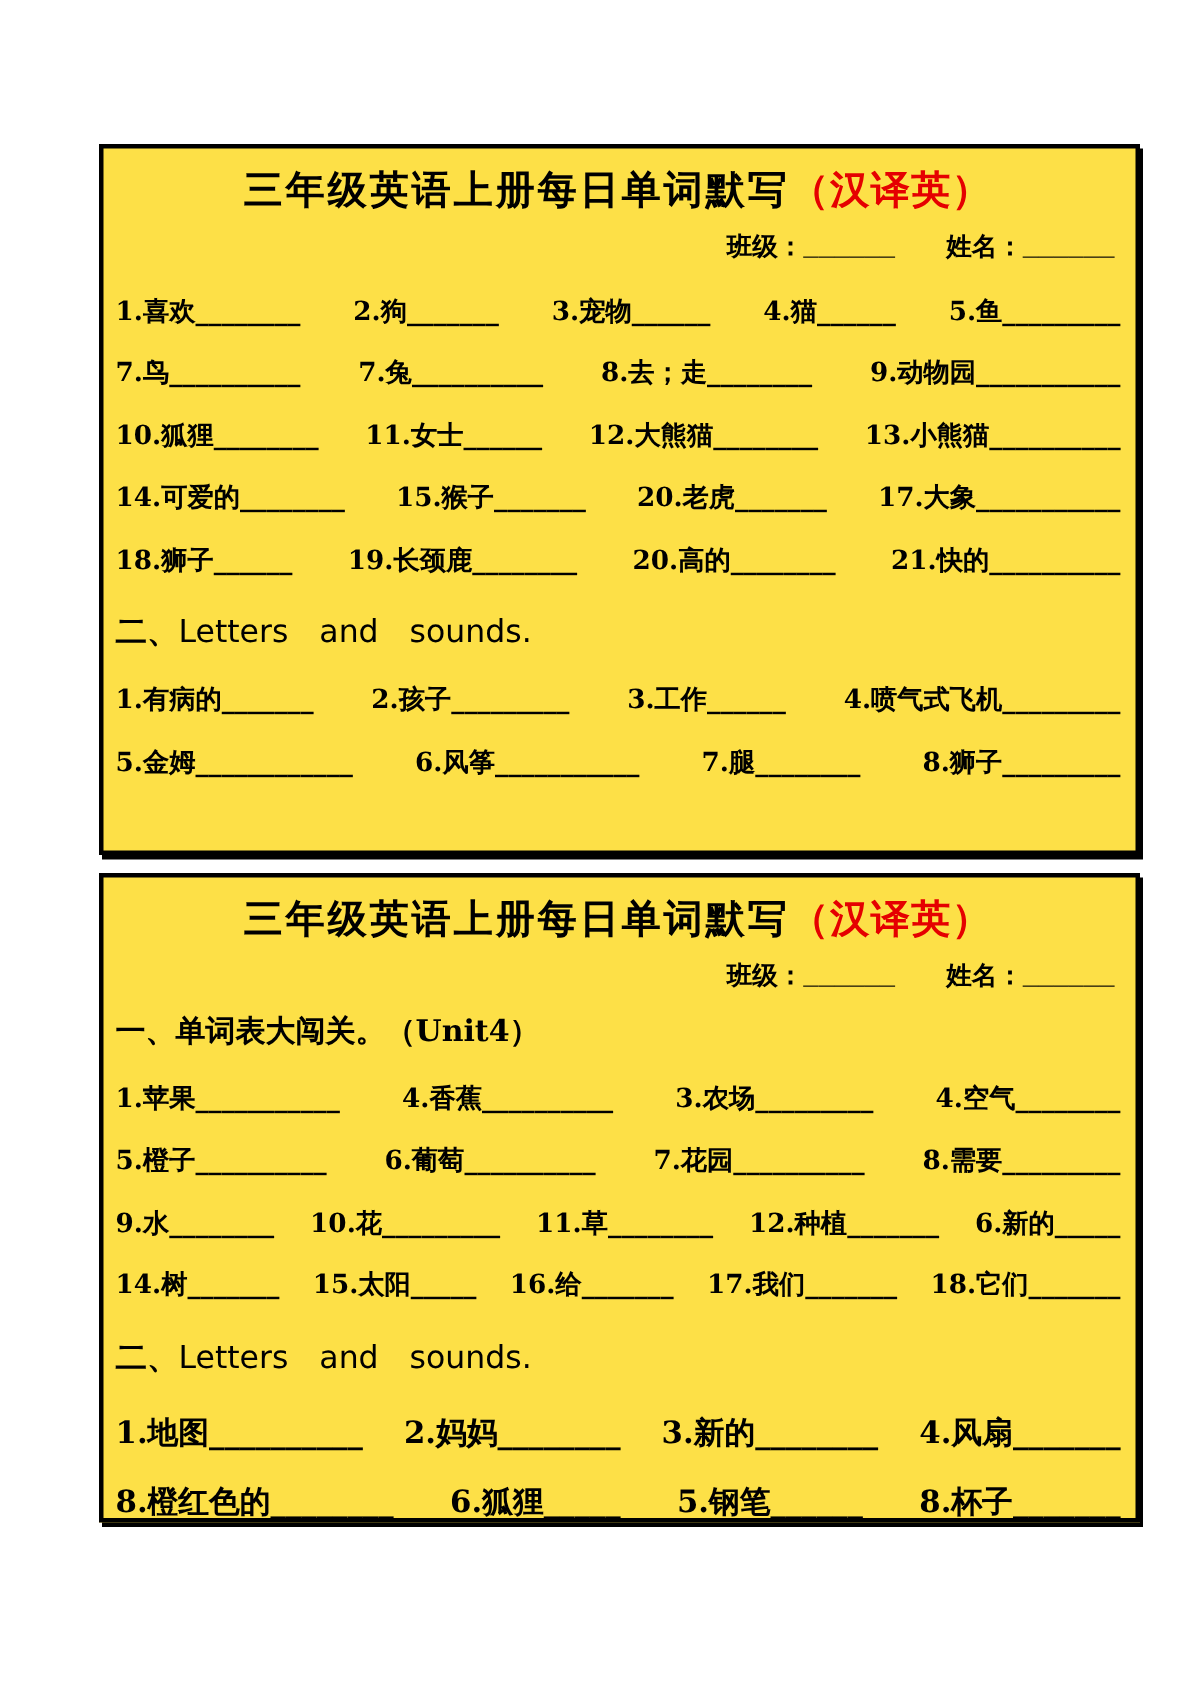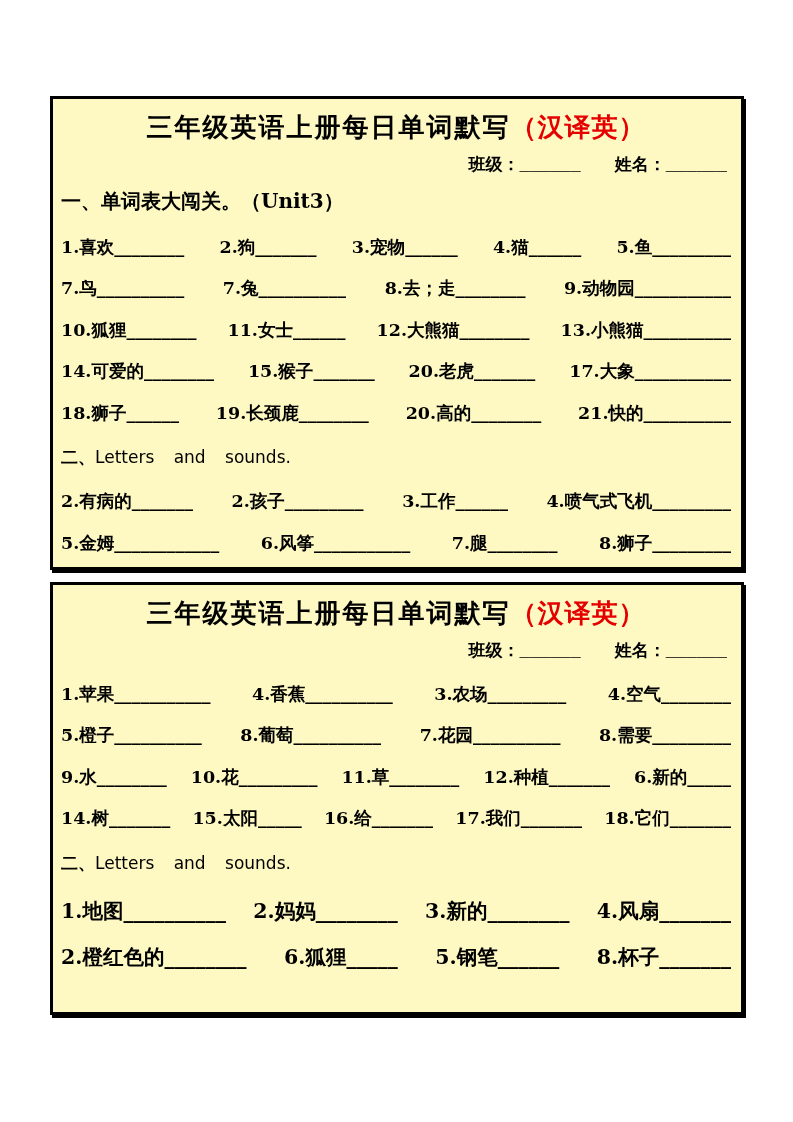--- a/index.html
+++ b/index.html
@@ -11,26 +11,26 @@
   }
   .page {
     position: relative;
     width: 793px;
     height: 1122px;
     background: #ffffff;
     overflow: hidden;
   }
   .card {
     position: absolute;
-    left: 50px;
+    left: 66px;
     width: 694px;
     box-sizing: border-box;
     border: 3px solid #000;
     box-shadow: 2px 3px 0 0 #000;
-    background: #fef9c3;
+    background: #fde047;
     padding: 6px 10px 10px 8px;
   }
   .card.card-1 { top: 96px; height: 474px; }
   .card.card-2 { top: 582px; height: 433px; }
 
   .card-title {
     margin: 8px 0 6px 0;
     text-align: center;
     font-size: 26px;
     font-weight: bold;
@@ -52,21 +52,21 @@
     font-family: Liberation Mono, monospace;
   }
   .id-gap { display: inline-block; width: 34px; }
   .section-heading {
     font-size: 20px;
     font-weight: 600;
     margin: 12px 0 0 0;
     font-family: "DejaVu Serif", "Liberation Serif", serif;
   }
   .ls-heading {
-    font-size: 17px;
+    font-size: 21px;
     font-weight: 600;
     margin: 14px 0 0 0;
     font-family: "DejaVu Serif", "Liberation Serif", serif;
   }
   .ls-heading .latin {
     font-family: "DejaVu Sans", "Liberation Sans", sans-serif;
     font-weight: 500;
     word-spacing: 14px;
   }
   .word-rows { display: block; }
@@ -94,21 +94,20 @@
 </head>
 <body>
 
 <div class="page">
 
   <section class="card card-1">
     <h1 class="card-title"><span>三年级英语上册每日单词默写</span><span class="red title-note">（汉译英）</span></h1>
     <div class="id-line">
       <span>班级：</span><span>______</span><span class="id-gap"></span><span>姓名：</span><span>______</span>
     </div>
-    <h2 class="section-heading">一、单词表大闯关。（Unit3）</h2>
     <div class="word-rows">
         <div class="word-row">
           <span class="word-item">
             <span class="word-label">1.喜欢</span>
             <span class="word-blank">________</span>
           </span>
           <span class="word-item">
             <span class="word-label">2.狗</span>
             <span class="word-blank">_______</span>
           </span>
@@ -195,21 +194,21 @@
           <span class="word-item">
             <span class="word-label">21.快的</span>
             <span class="word-blank">__________</span>
           </span>
         </div>
       </div>
     <h2 class="ls-heading"><span>二、</span><span class="latin">Letters and sounds.</span></h2>
     <div class="word-rows">
         <div class="word-row">
           <span class="word-item">
-            <span class="word-label">2.有病的</span>
+            <span class="word-label">1.有病的</span>
             <span class="word-blank">_______</span>
           </span>
           <span class="word-item">
             <span class="word-label">2.孩子</span>
             <span class="word-blank">_________</span>
           </span>
           <span class="word-item">
             <span class="word-label">3.工作</span>
             <span class="word-blank">______</span>
           </span>
@@ -237,20 +236,21 @@
           </span>
         </div>
       </div>
   </section>
 
   <section class="card card-2">
     <h1 class="card-title"><span>三年级英语上册每日单词默写</span><span class="red title-note">（汉译英）</span></h1>
     <div class="id-line">
       <span>班级：</span><span>______</span><span class="id-gap"></span><span>姓名：</span><span>______</span>
     </div>
+    <h2 class="section-heading">一、单词表大闯关。（Unit4）</h2>
     <div class="word-rows">
         <div class="word-row">
           <span class="word-item">
             <span class="word-label">1.苹果</span>
             <span class="word-blank">___________</span>
           </span>
           <span class="word-item">
             <span class="word-label">4.香蕉</span>
             <span class="word-blank">__________</span>
           </span>
@@ -262,21 +262,21 @@
             <span class="word-label">4.空气</span>
             <span class="word-blank">________</span>
           </span>
         </div>
         <div class="word-row">
           <span class="word-item">
             <span class="word-label">5.橙子</span>
             <span class="word-blank">__________</span>
           </span>
           <span class="word-item">
-            <span class="word-label">8.葡萄</span>
+            <span class="word-label">6.葡萄</span>
             <span class="word-blank">__________</span>
           </span>
           <span class="word-item">
             <span class="word-label">7.花园</span>
             <span class="word-blank">__________</span>
           </span>
           <span class="word-item">
             <span class="word-label">8.需要</span>
             <span class="word-blank">_________</span>
           </span>
@@ -341,21 +341,21 @@
             <span class="word-label">3.新的</span>
             <span class="word-blank">________</span>
           </span>
           <span class="word-item">
             <span class="word-label">4.风扇</span>
             <span class="word-blank">_______</span>
           </span>
         </div>
         <div class="word-row">
           <span class="word-item">
-            <span class="word-label">2.橙红色的</span>
+            <span class="word-label">8.橙红色的</span>
             <span class="word-blank">________</span>
           </span>
           <span class="word-item">
             <span class="word-label">6.狐狸</span>
             <span class="word-blank">_____</span>
           </span>
           <span class="word-item">
             <span class="word-label">5.钢笔</span>
             <span class="word-blank">______</span>
           </span>

